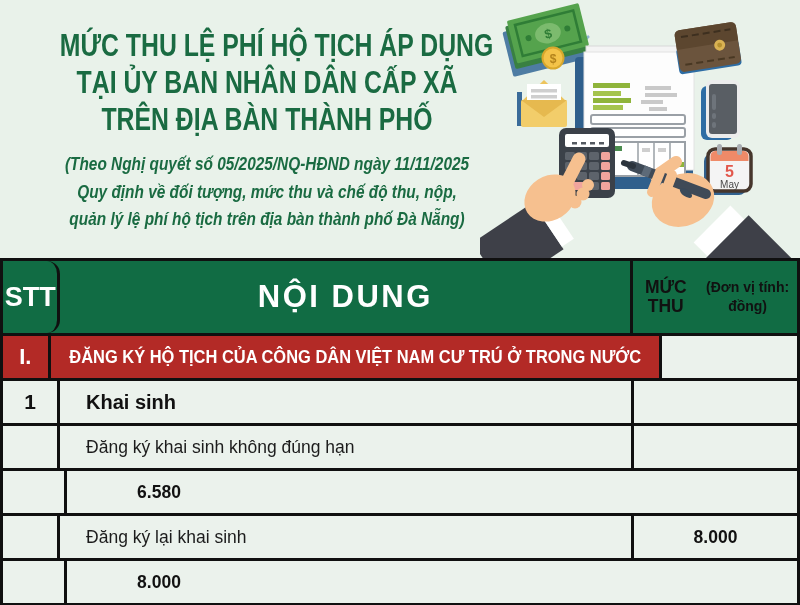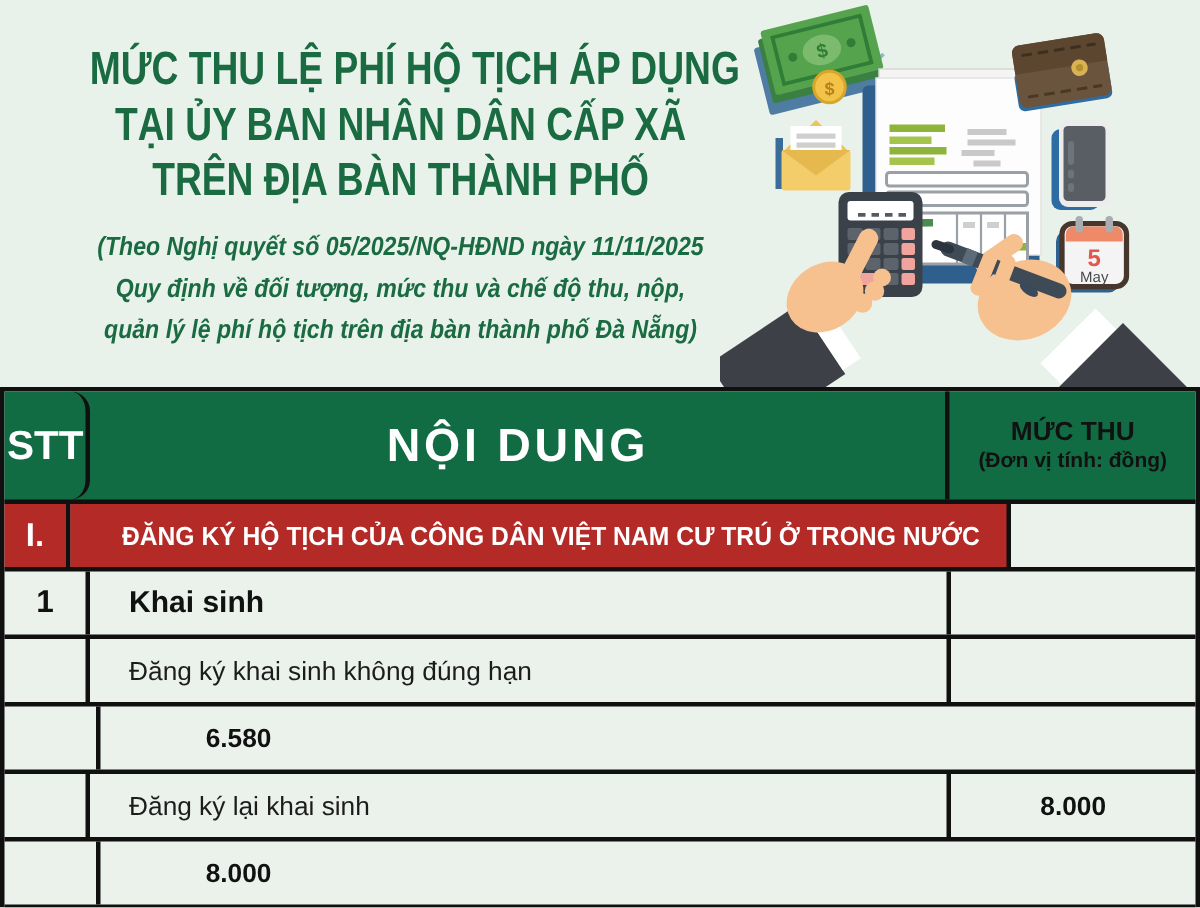--- a/index.html
+++ b/index.html
@@ -25,25 +25,25 @@
     box-sizing:border-box;background:var(--row-mint,#ebf2ec);
   }
   .trow{display:flex;height:42px;border-bottom:3px solid var(--line,#101010);}
   .trow.thead{height:72px;background:var(--header-green,#116c44);color:#fff;}
   .cell{display:flex;align-items:center;box-sizing:border-box;}
   .c-stt{width:64px;justify-content:center;border-right:3px solid var(--line,#101010);}
   .c-content{width:644px;padding-left:26px;border-right:3px solid var(--line,#101010);}
   .c-fee{width:184px;justify-content:center;}
   .thead .c-stt{font-weight:bold;font-size:27px;border-radius:13px;}
   .thead .c-content{justify-content:center;padding-left:0;font-weight:bold;font-size:31px;letter-spacing:2.5px;}
-  .thead .c-fee{flex-direction:column;font-weight:bold;font-size:15.5px;line-height:19px;text-align:center;}
+  .thead .c-fee{flex-direction:row;font-weight:bold;font-size:15.5px;line-height:19px;text-align:center;}
   .thead .fee-sub{font-size:14px;}
   .trow.section .c-stt,.trow.section .c-content{background:var(--section-red,#b32a26);color:#fff;font-weight:bold;}
   .trow.section .c-stt{font-size:22px;}
-  .trow.section .c-content{justify-content:flex-start;padding-left:16px;font-size:17.5px;transform-origin:left center;}
+  .trow.section .c-content{justify-content:flex-start;padding-left:0;font-size:17.5px;transform-origin:left center;}
   .trow.section .c-content span{display:block;transform:scaleX(.94);white-space:nowrap;}
   .trow.group .c-stt{font-weight:bold;font-size:21px;color:#111;}
   .trow.group .c-content{font-weight:bold;font-size:20px;color:#111;}
   .trow.item .c-content{font-size:17.5px;color:#1c1c1c;}
   .trow .c-fee{font-weight:bold;font-size:17.5px;color:#111;}
 </style>
 </head>
 <body>
 
 <div class="page">

